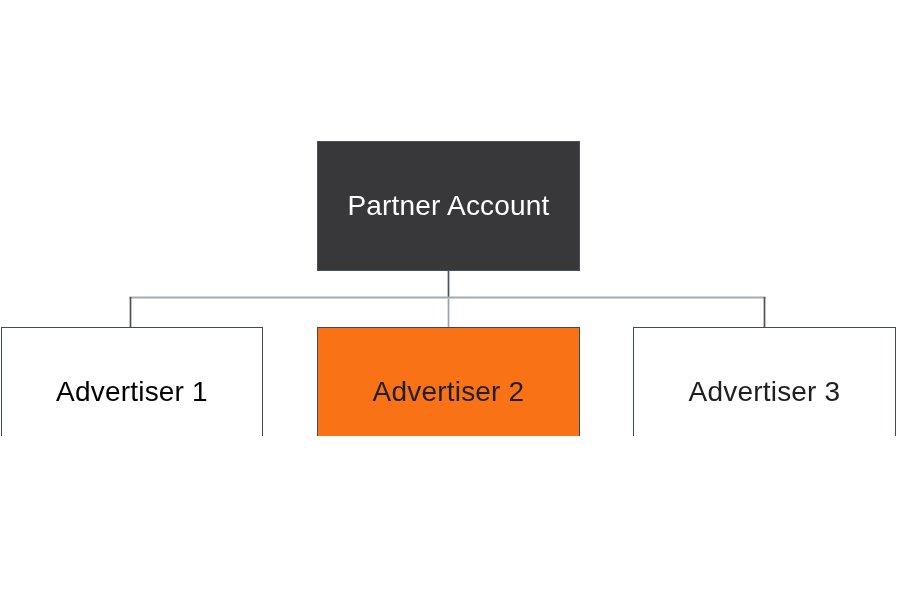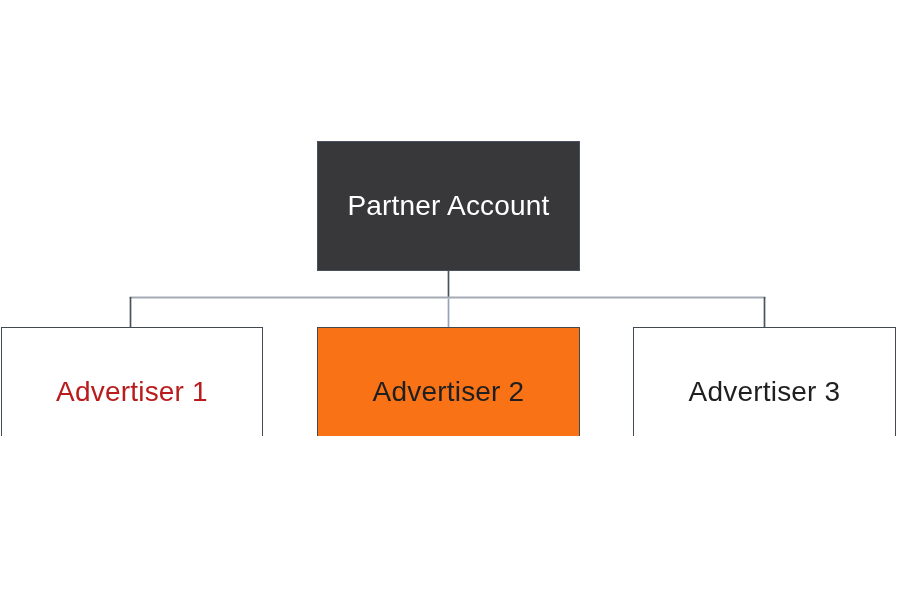--- a/index.html
+++ b/index.html
@@ -65,21 +65,21 @@
     <line x1="129.5" y1="297.5" x2="765.5" y2="297.5" stroke="#a4abb4" stroke-width="2"></line>
     <line x1="130.5" y1="297" x2="130.5" y2="327" stroke="#4a535c" stroke-width="1.7"></line>
     <line x1="448.5" y1="298.5" x2="448.5" y2="327" stroke="#93a4ba" stroke-width="1.7"></line>
     <line x1="764.5" y1="297" x2="764.5" y2="327" stroke="#4a535c" stroke-width="1.7"></line>
   </svg>
 
   <div class="node node-root" style="background-color: rgb(56, 55, 58); border-color: rgb(70, 80, 94); color: rgb(255, 255, 255);">
     <span>Partner Account</span>
   </div>
 
-  <div class="node node-child node-child-1" style="background-color: rgb(255, 255, 255); border-color: rgb(65, 73, 82); color: #b91c1c; align-items: center;">
+  <div class="node node-child node-child-1" style="background-color: rgb(255, 255, 255); border-color: rgb(65, 73, 82); color: #000000; align-items: center;">
     <span>Advertiser 1</span>
   </div>
 
   <div class="node node-child node-child-2" style="background-color: #f97316; border-color: rgb(65, 73, 82); color: rgb(31, 31, 31);">
     <span>Advertiser 2</span>
   </div>
 
   <div class="node node-child node-child-3" style="background-color: rgb(255, 255, 255); border-color: rgb(65, 73, 82); color: rgb(31, 31, 31); text-align: right;">
     <span>Advertiser 3</span>
   </div>

